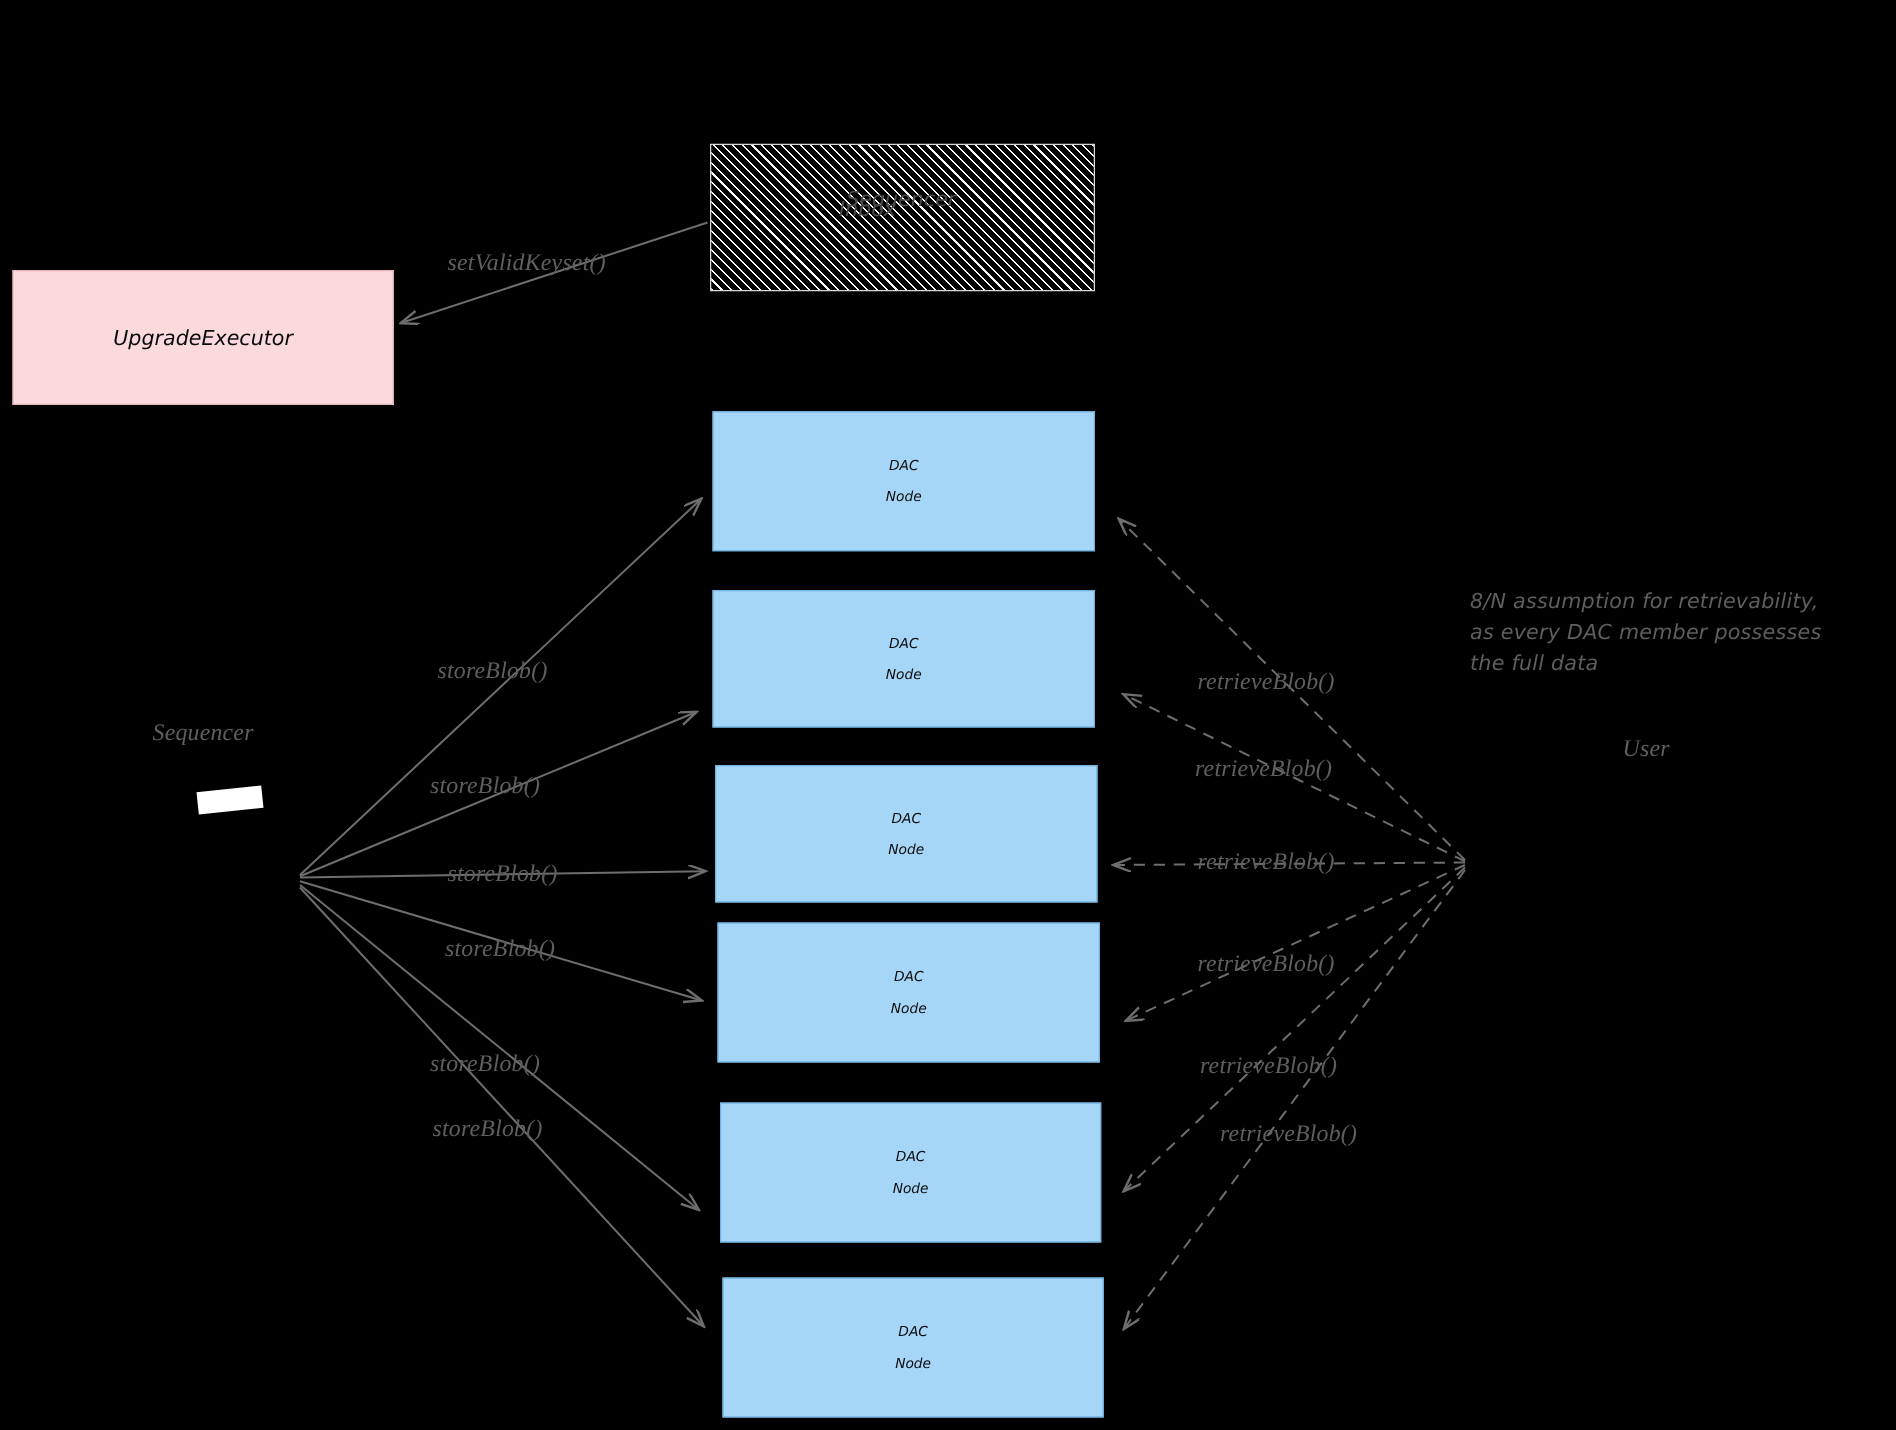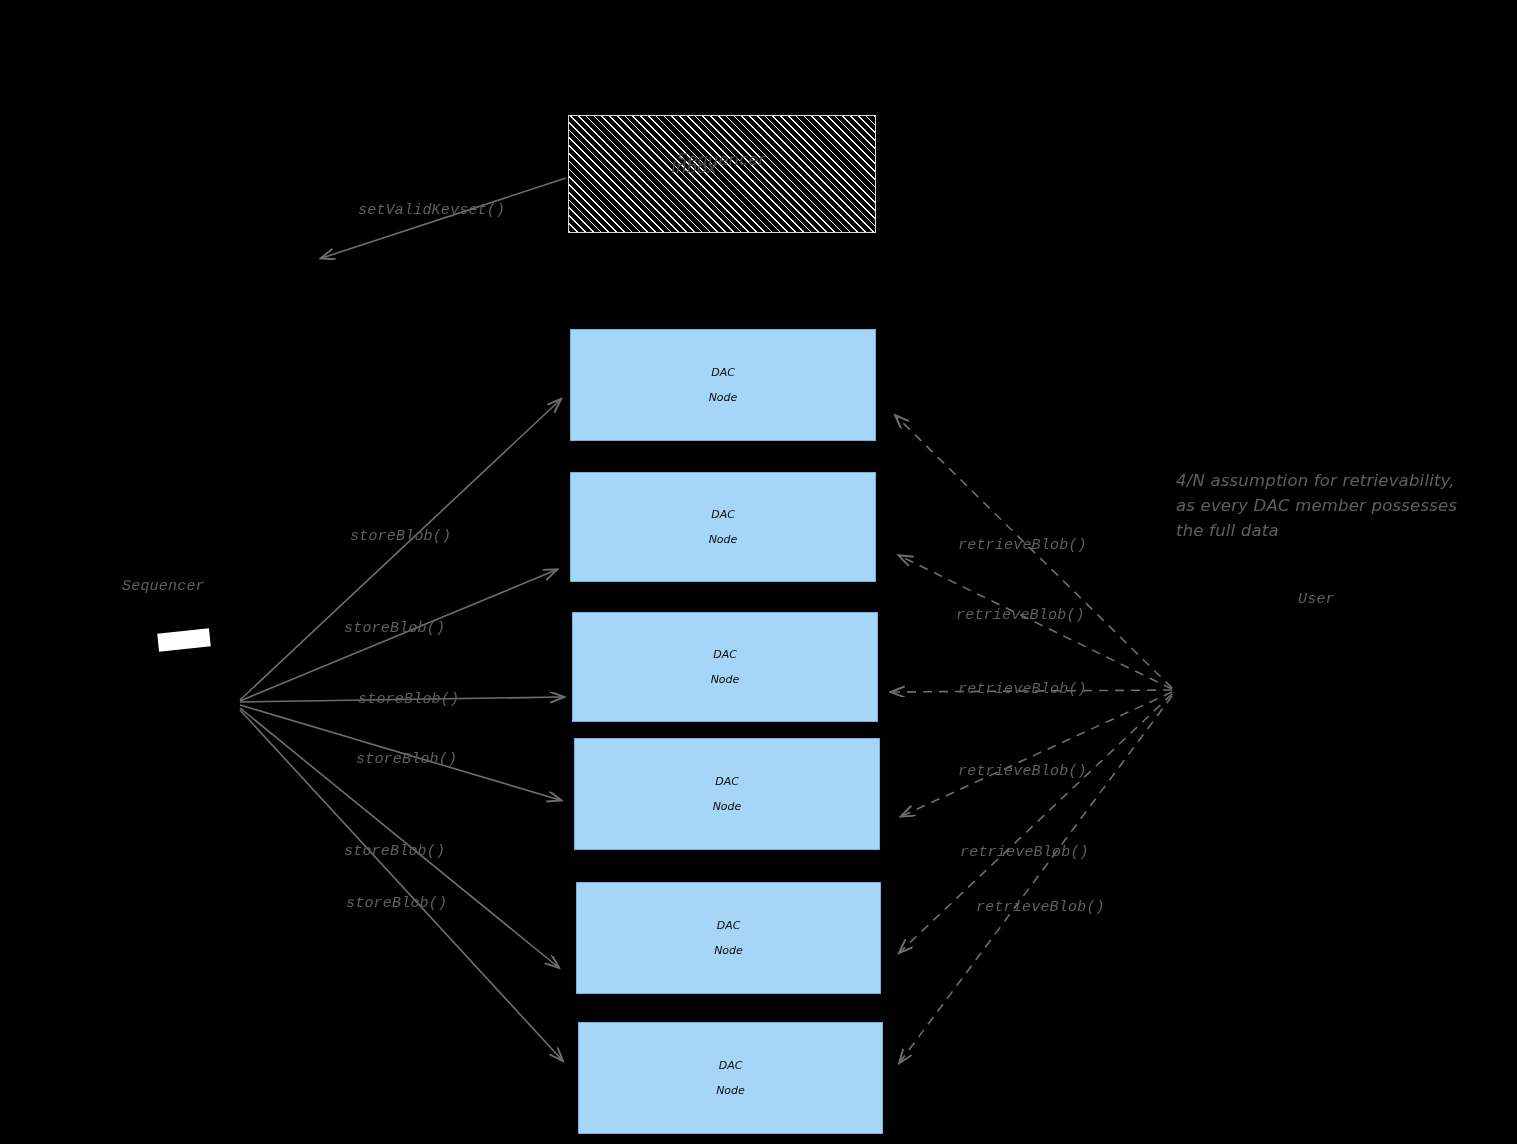--- a/index.html
+++ b/index.html
@@ -21,23 +21,23 @@
     font-family: "DejaVu Sans", sans-serif;
     font-style: italic;
     font-size: 16.5px;
     line-height: 25px;
     white-space: pre-line;
     letter-spacing: 0.2px;
   }
   .label {
     position: absolute;
     color: #5f5f5f;
-    font-family: Liberation Mono, monospace;
+    font-family: Liberation Serif, serif;
     font-style: italic;
-    font-size: 15px;
+    font-size: 19px;
     line-height: 22px;
     white-space: nowrap;
     letter-spacing: 0.2px;
   }
   .node-box {
     position: absolute;
     background: #a5d5f7;
     border: 1px solid #6fb5e4;
     display: flex;
     flex-direction: column;
@@ -125,20 +125,23 @@
     <path d="M1172,692 L902,816" fill="none" stroke="#6e6e6e" stroke-width="1.6" stroke-dasharray="9,7" marker-end="url(#ah)"></path>
     <path d="M1172,694 L900,952" fill="none" stroke="#6e6e6e" stroke-width="1.6" stroke-dasharray="9,7" marker-end="url(#ah)"></path>
     <path d="M1172,696 L900,1062" fill="none" stroke="#6e6e6e" stroke-width="1.6" stroke-dasharray="9,7" marker-end="url(#ah)"></path>
   </svg>
 
 
   <div class="hatch-box" style="left:568px; top:115px; width:306px; height:116px;"></div>
   <div class="hatch-label" style="left:568px; top:150px; width:306px;">Sequencer</div>
   <div class="hatch-label" style="left:568px; top:158px; width:252px;">Inbox</div>
 
+  <div class="pink-box" style="left:10px; top:216px; width:303px; height:106px;">
+    <span>UpgradeExecutor</span>
+  </div>
 
   <div class="label" style="left:358px; top:200px;">setValidKeyset()</div>
 
   <div class="node-box" style="left:570px; top:329px; width:304px; height:110px;">
     <span>DAC</span>
     <span>Node</span>
   </div>
   <div class="node-box" style="left:570px; top:472px; width:304px; height:108px;">
     <span>DAC</span>
     <span>Node</span>
@@ -172,18 +175,18 @@
   <div class="label" style="left:344px; top:841px;">storeBlob()</div>
   <div class="label" style="left:346px; top:893px;">storeBlob()</div>
 
   <div class="label" style="left:958px; top:535px;">retrieveBlob()</div>
   <div class="label" style="left:956px; top:605px;">retrieveBlob()</div>
   <div class="label" style="left:958px; top:679px;">retrieveBlob()</div>
   <div class="label" style="left:958px; top:761px;">retrieveBlob()</div>
   <div class="label" style="left:960px; top:842px;">retrieveBlob()</div>
   <div class="label" style="left:976px; top:897px;">retrieveBlob()</div>
 
-  <div class="note" style="left:1176px; top:468px; width:330px;">4/N assumption for retrievability,
+  <div class="note" style="left:1176px; top:468px; width:330px;">8/N assumption for retrievability,
 as every DAC member possesses
 the full data</div>
 
 
 </div>
 
 </body></html>

